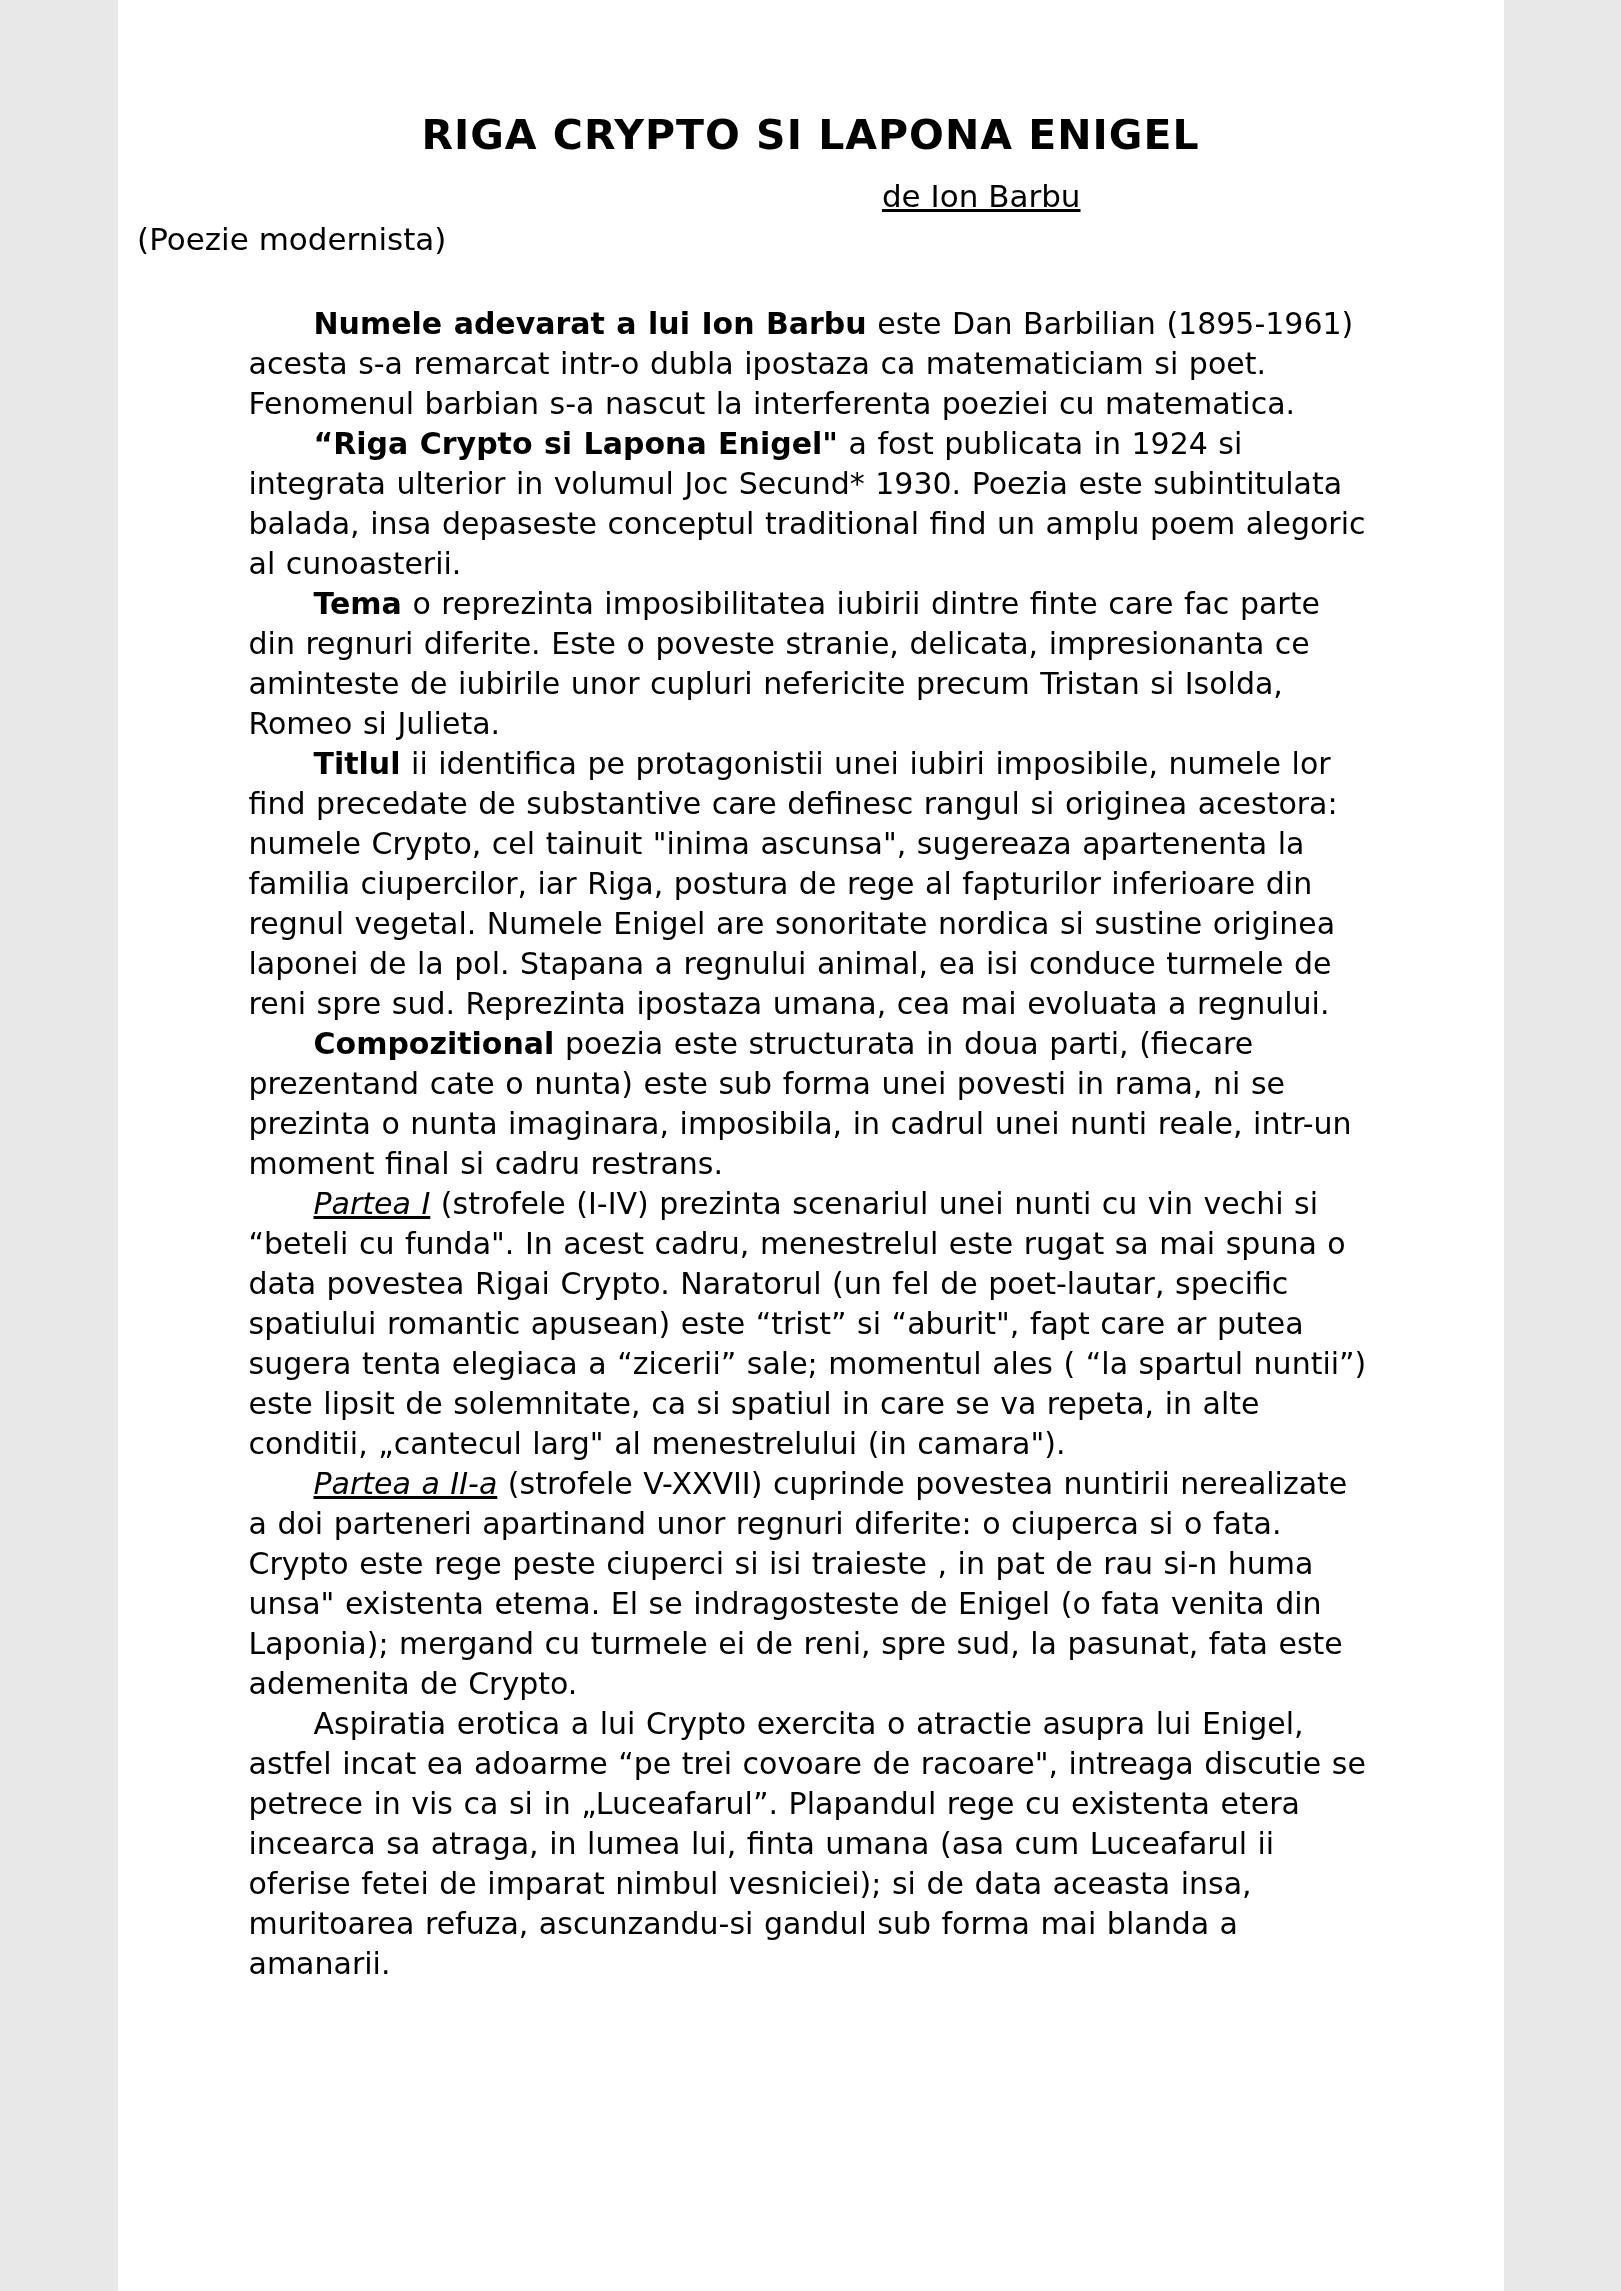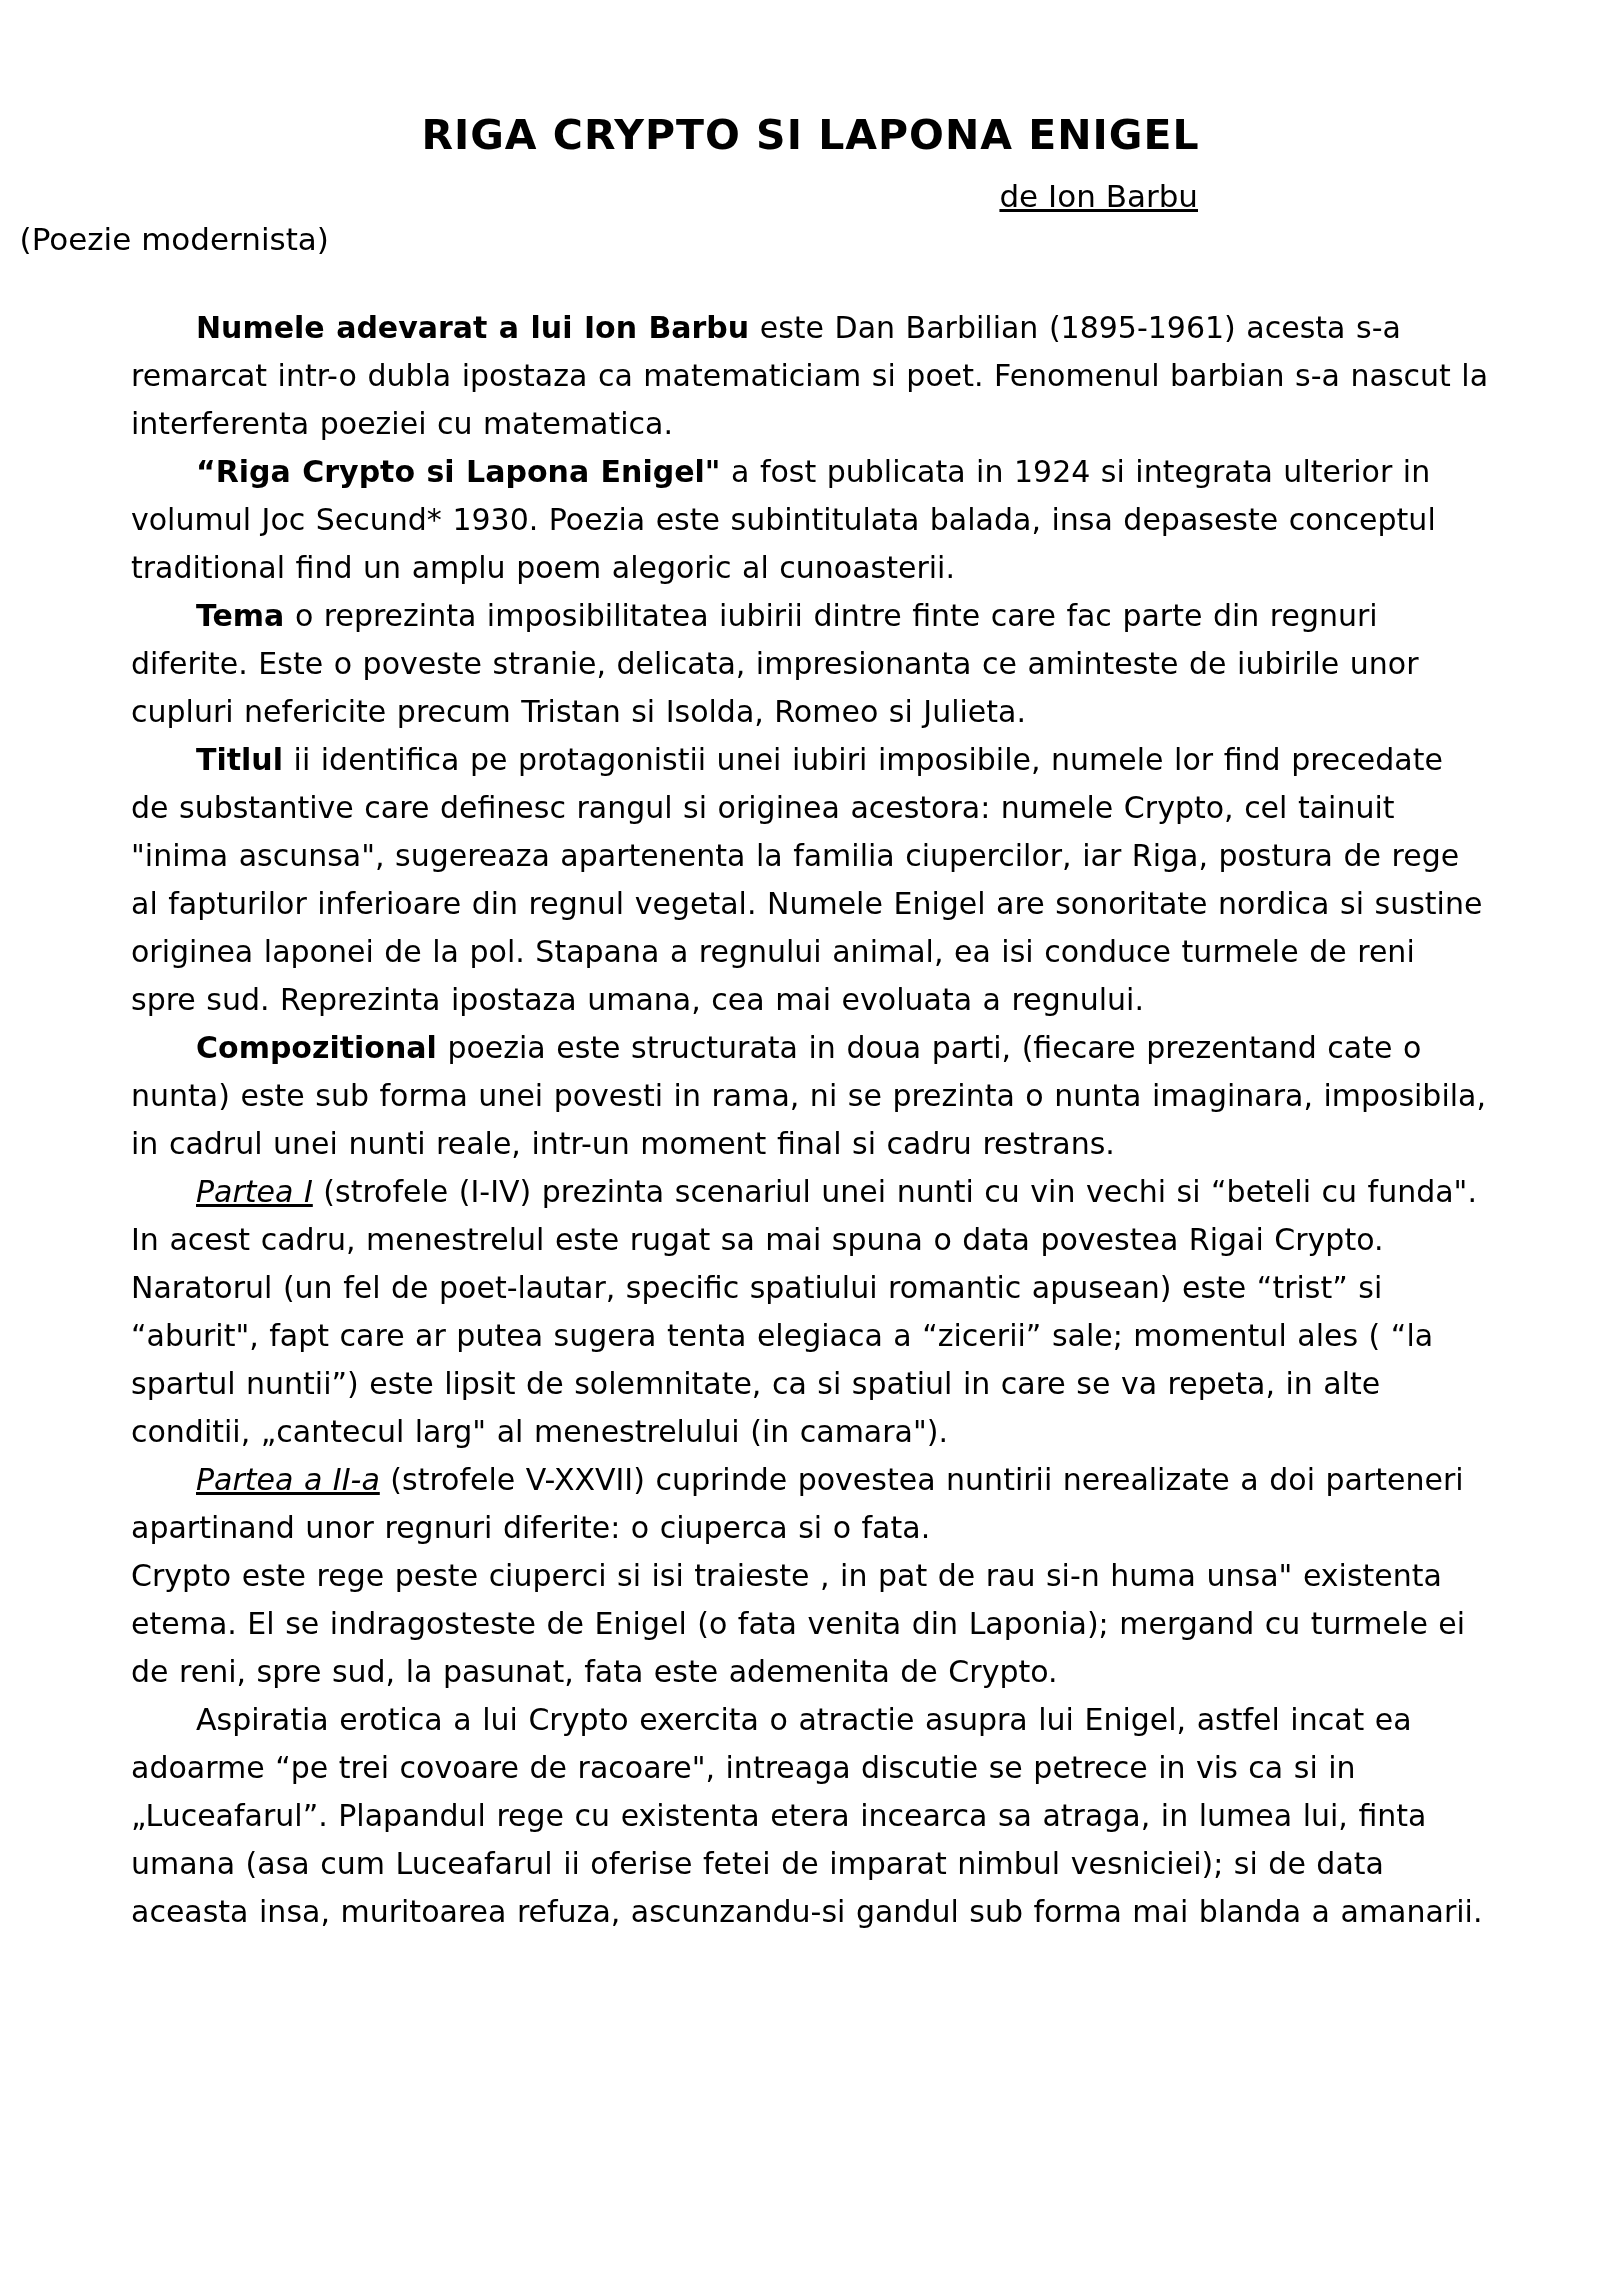--- a/index.html
+++ b/index.html
@@ -2,21 +2,21 @@
 <html><head>
 <meta charset="utf-8">
 <style>
   html, body {
     margin: 0;
     padding: 0;
     background: #e8e8e8;
   }
   .page {
     position: relative;
-    width: 1621px;
+    width: 1386px;
     height: 2292px;
     margin: 0 auto;
     background: #ffffff;
     color: #000000;
     font-family: "DejaVu Sans", sans-serif;
     overflow: hidden;
   }
   .doc-title {
     margin: 110px 0 0 0;
     text-align: center;
@@ -37,21 +37,21 @@
     margin: 3.9px 0 0 19.6px;
     font-size: 31px;
     line-height: 39px;
   }
   .content {
     margin: 45px 131px 0 131px;
   }
   .para {
     margin: 0;
     font-size: 30px;
-    line-height: 48px;
+    line-height: 40px;
     text-indent: 65px;
     text-align: left;
     word-spacing: 1px;
   }
   .para.noindent {
     text-indent: 0;
   }
   .lead-b {
     font-weight: bold;
   }

